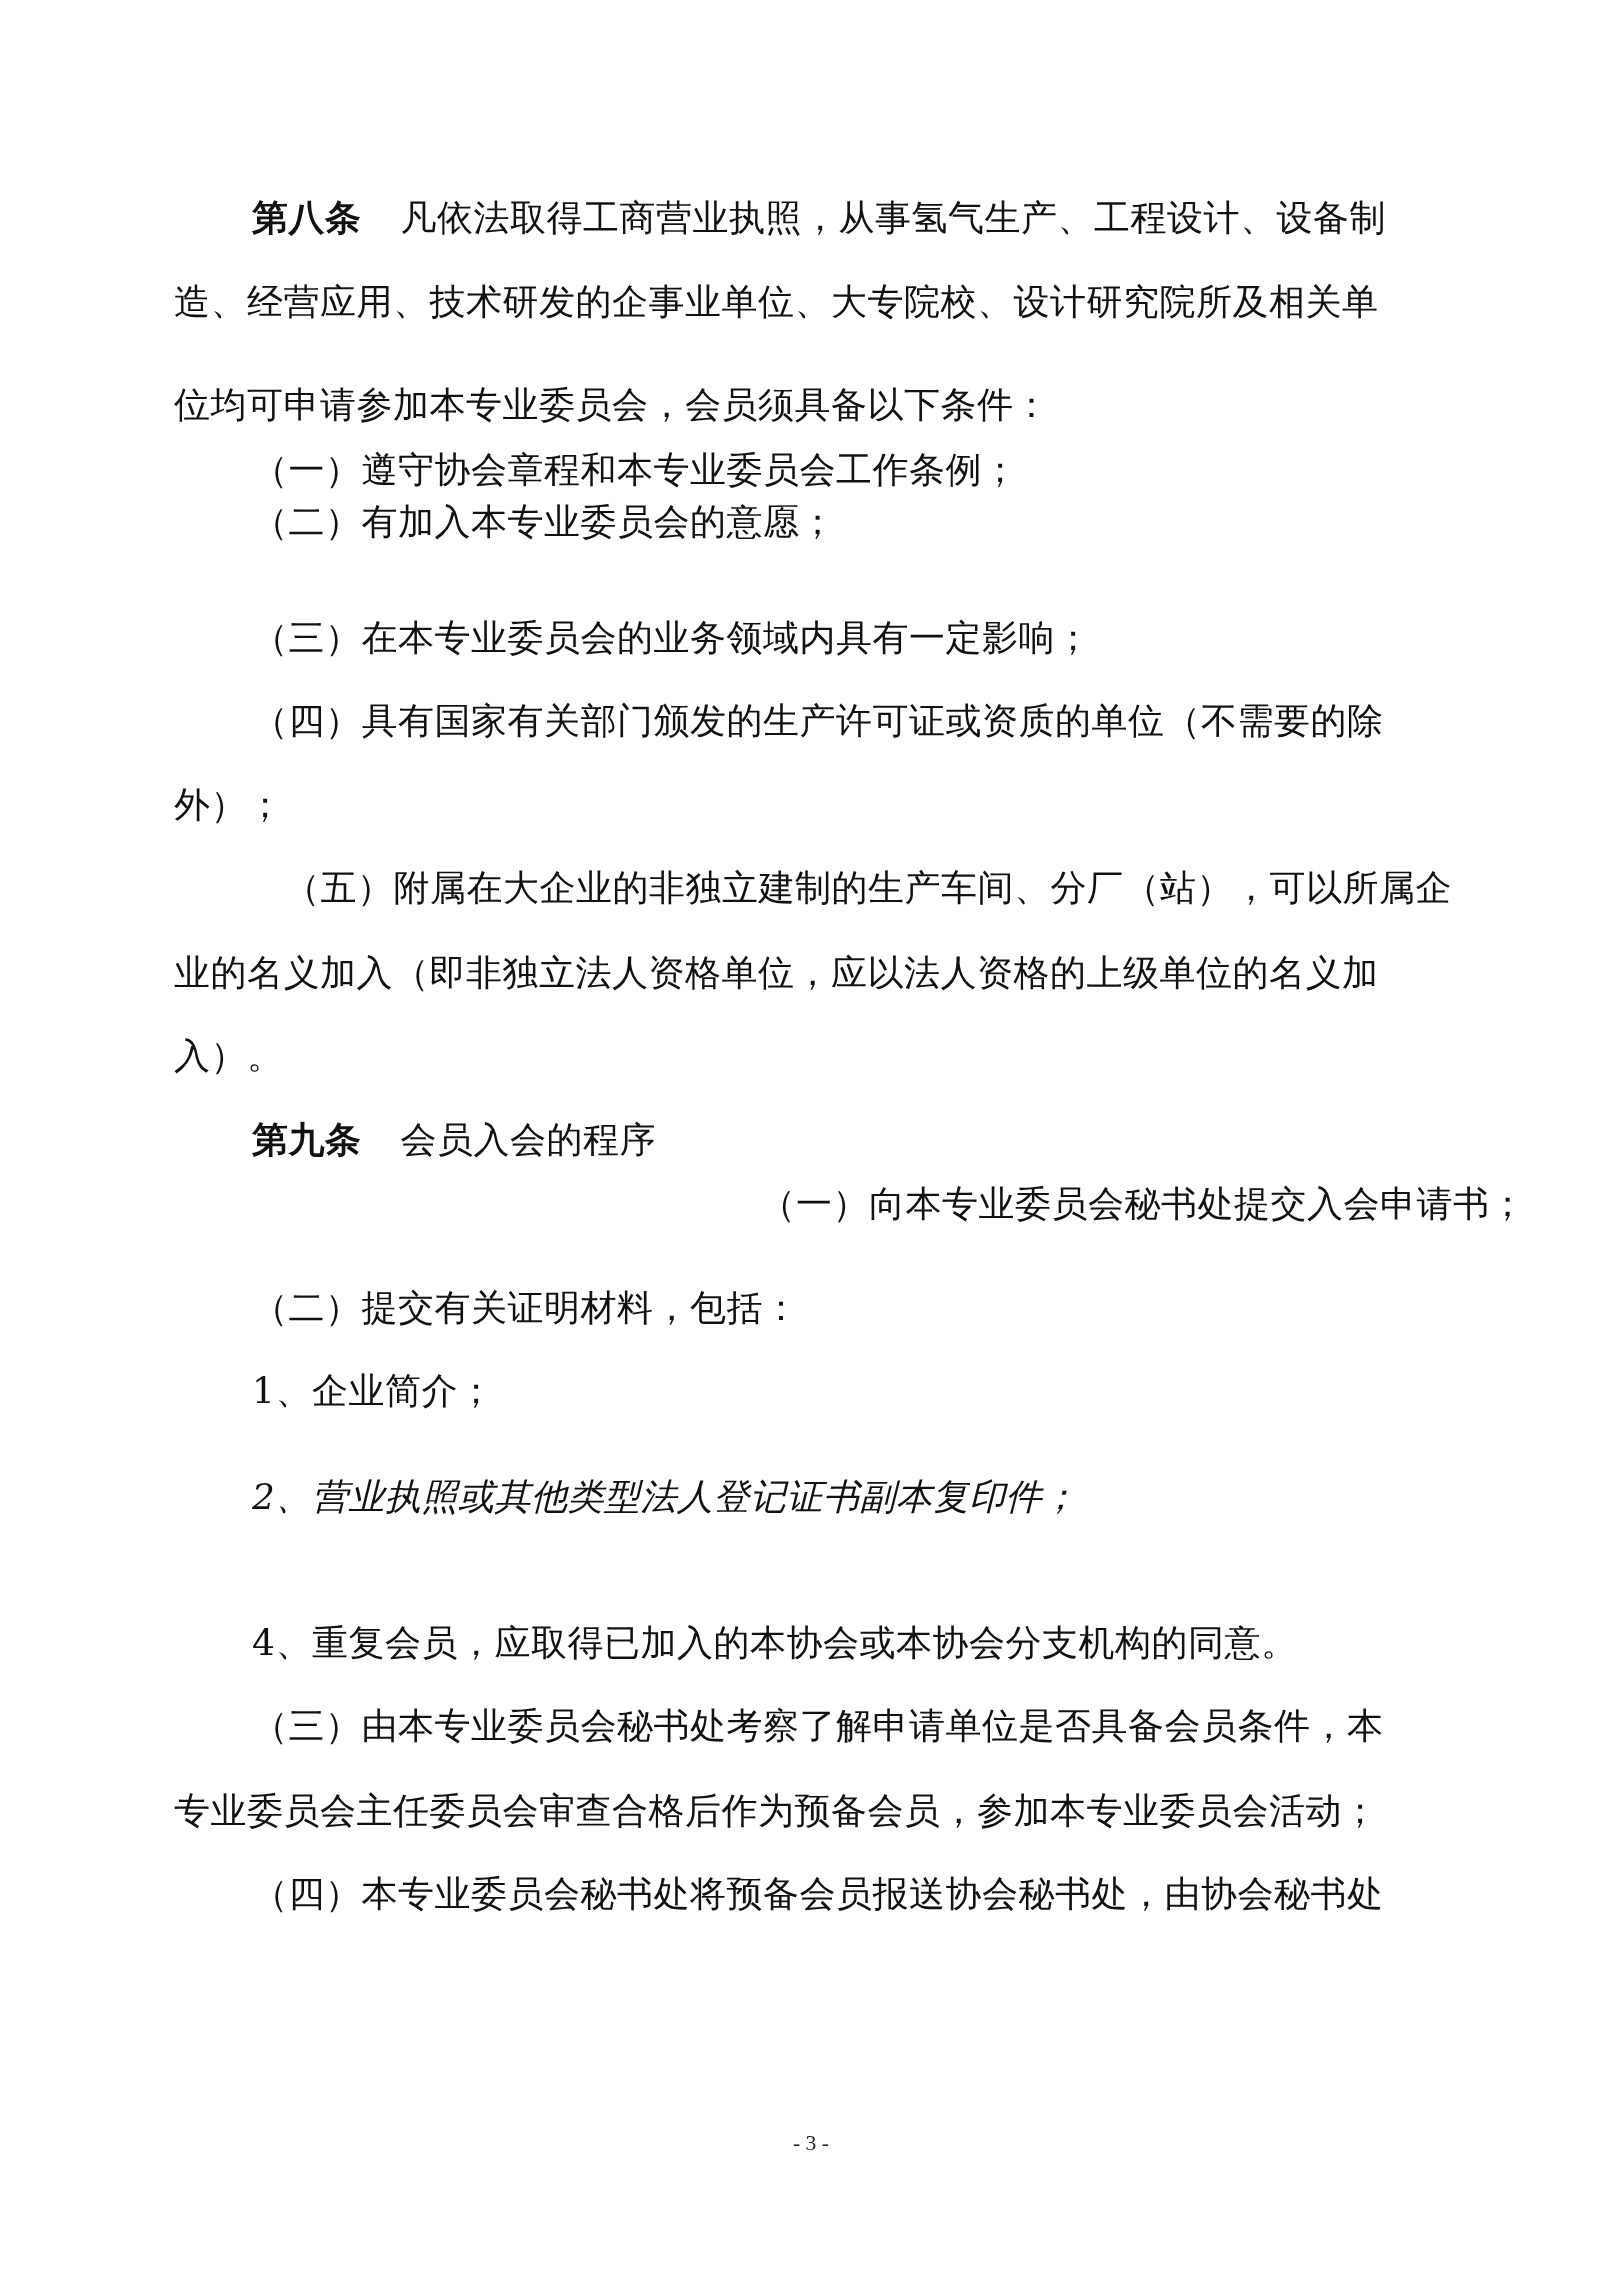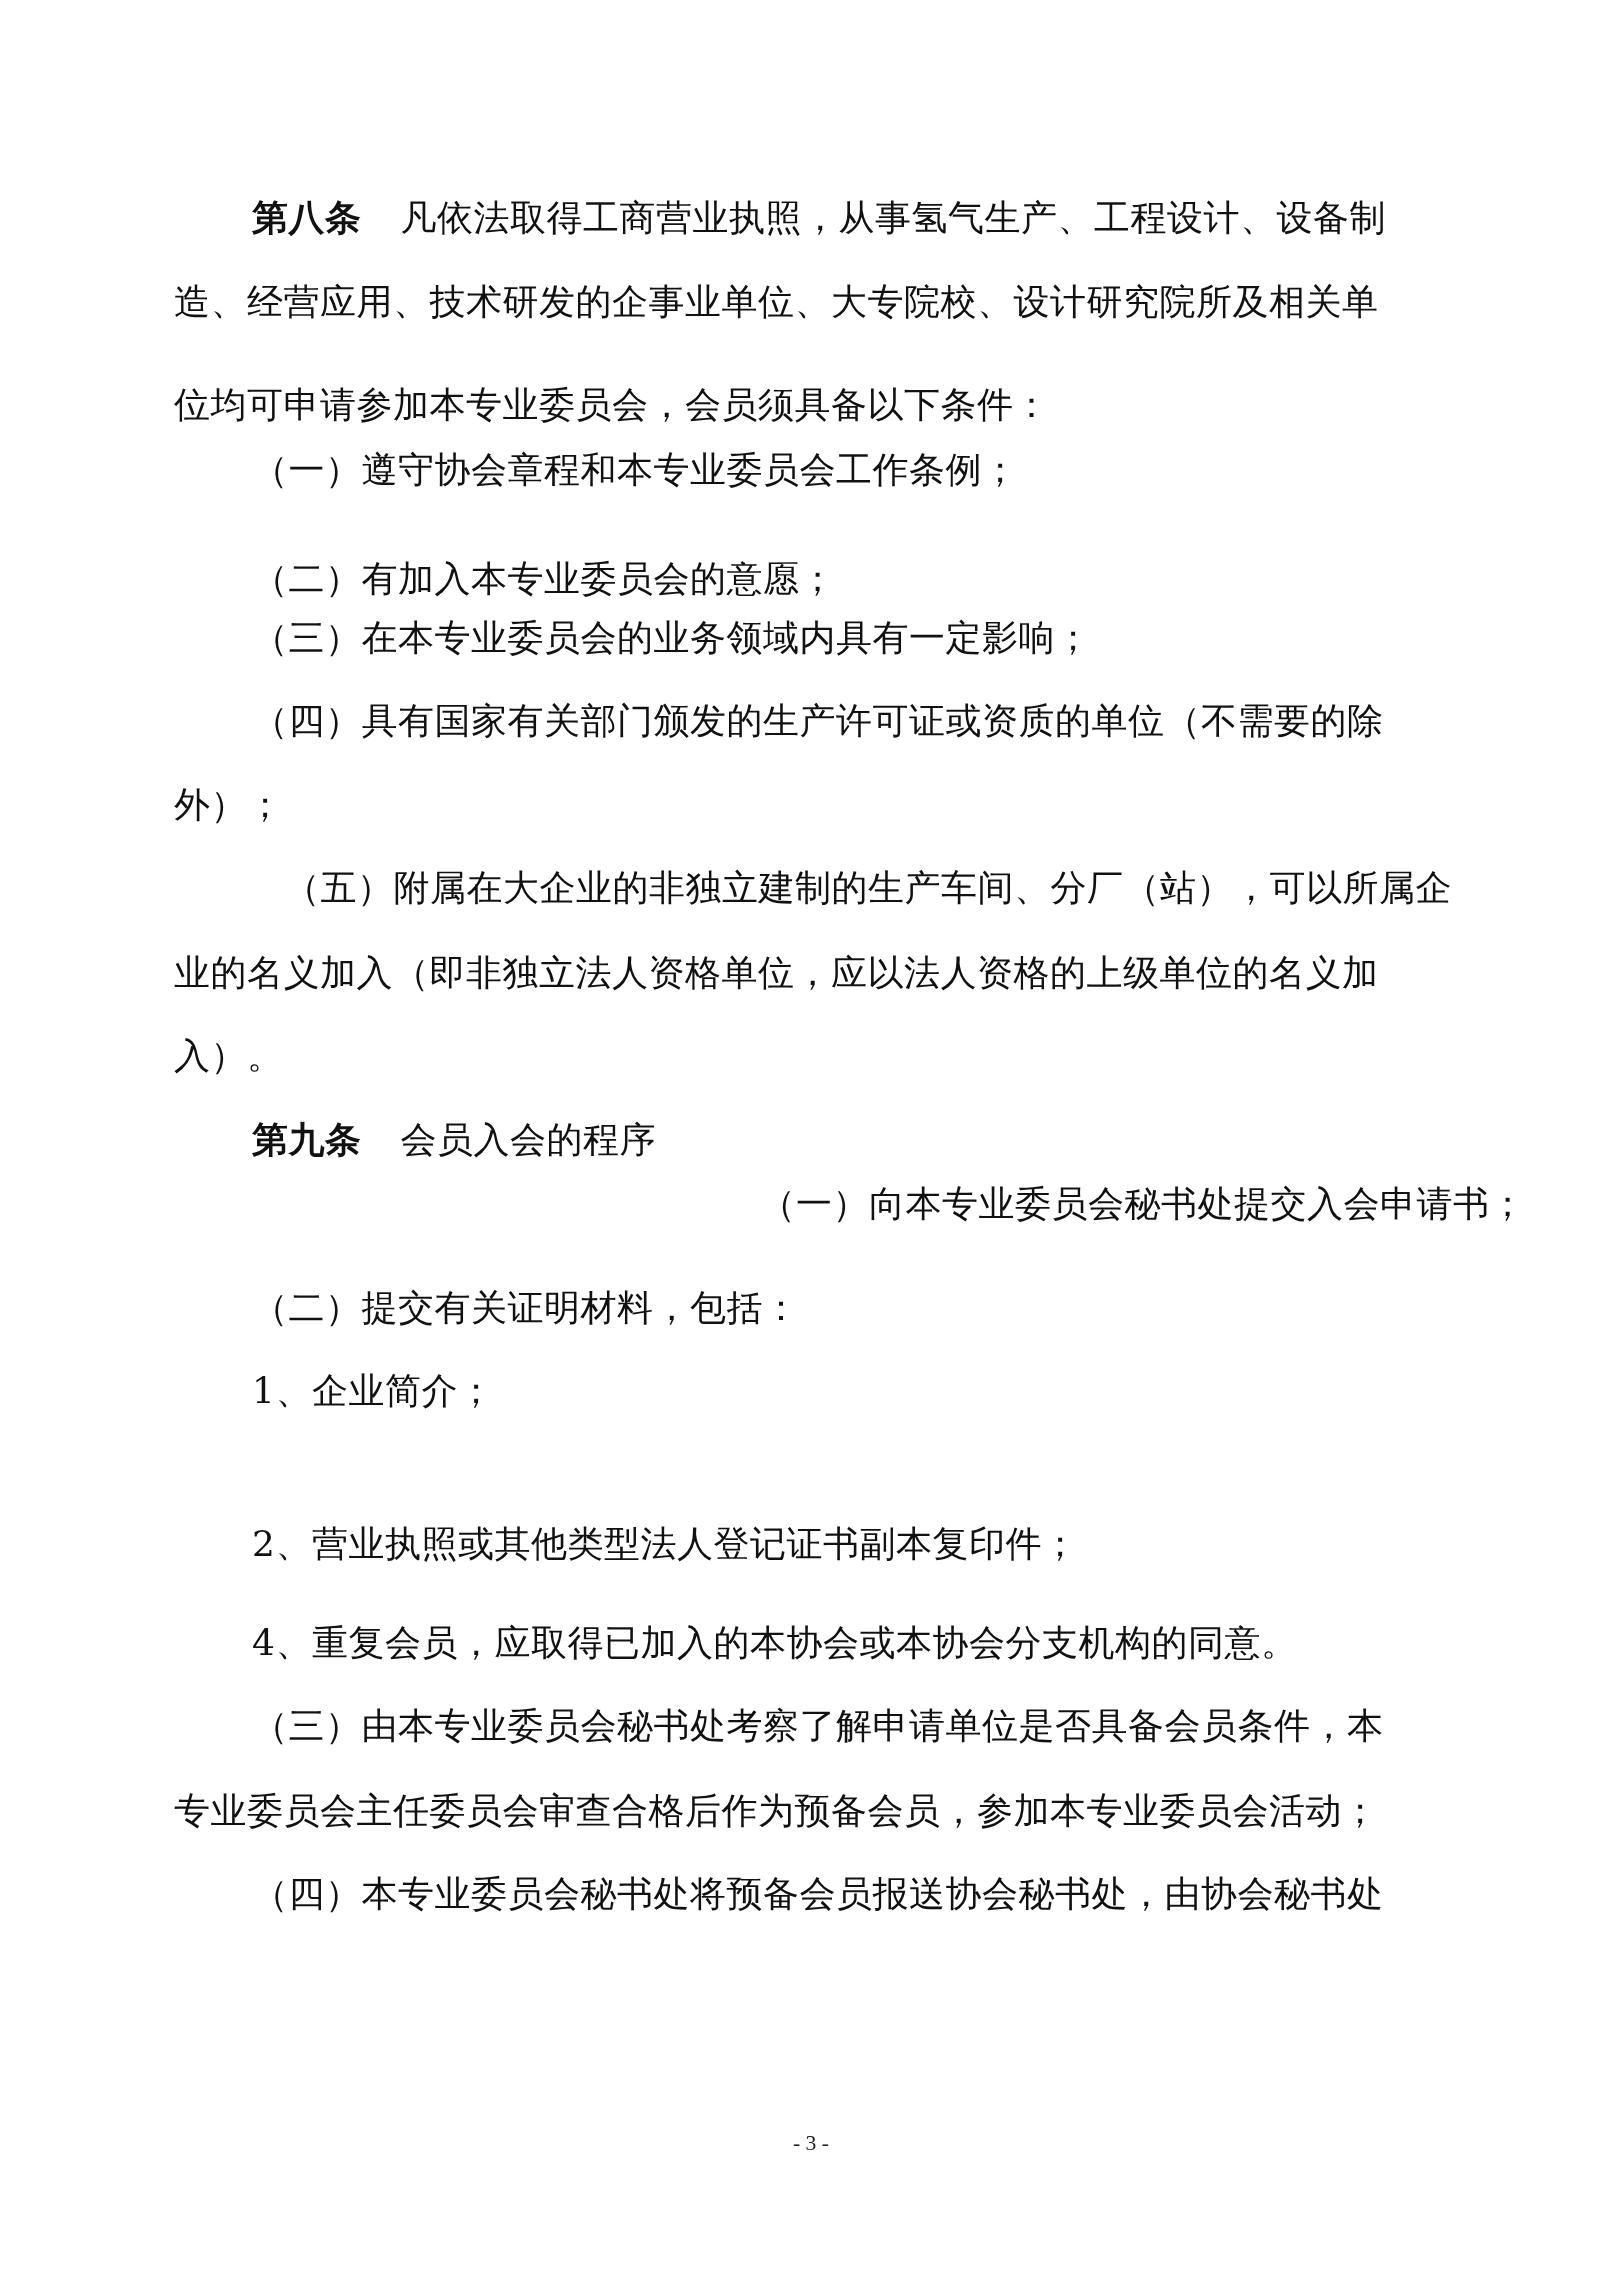--- a/index.html
+++ b/index.html
@@ -30,35 +30,35 @@
 
 <div class="page">
 
   <div class="line indent" style="top:196px;">
     <span class="bold">第八条</span><span class="gap"></span><span>凡依法取得工商营业执照，从事氢气生产、工程设计、设备制</span>
   </div>
   <div class="line" style="top:280px;">造、经营应用、技术研发的企事业单位、大专院校、设计研究院所及相关单</div>
   <div class="line" style="top:364px;margin-top:19px;">位均可申请参加本专业委员会，会员须具备以下条件：</div>
 
   <div class="line indent" style="top:448px;">（一）遵守协会章程和本专业委员会工作条例；</div>
-  <div class="line indent" style="top:557px;">（二）有加入本专业委员会的意愿；</div>
+  <div class="line indent" style="top:500px;">（二）有加入本专业委员会的意愿；</div>
   <div class="line indent" style="top:616px;">（三）在本专业委员会的业务领域内具有一定影响；</div>
   <div class="line indent" style="top:699px;">（四）具有国家有关部门颁发的生产许可证或资质的单位（不需要的除</div>
   <div class="line" style="top:783px;">外）；</div>
   <div class="line indent" style="top:866px;margin-left:32px;">（五）附属在大企业的非独立建制的生产车间、分厂（站），可以所属企</div>
   <div class="line" style="top:951px;">业的名义加入（即非独立法人资格单位，应以法人资格的上级单位的名义加</div>
   <div class="line" style="top:1034px;">入）。</div>
 
   <div class="line indent" style="top:1118px;">
     <span class="bold">第九条</span><span class="gap"></span><span>会员入会的程序</span>
   </div>
   <div class="line indent" style="top:1182px;text-align:right;">（一）向本专业委员会秘书处提交入会申请书；</div>
   <div class="line indent" style="top:1286px;">（二）提交有关证明材料，包括：</div>
   <div class="line indent" style="top:1369px;">1、企业简介；</div>
-  <div class="line indent" style="top:1522px;">2、营业执照或其他类型法人登记证书副本复印件；</div>
+  <div class="line indent" style="top:1475px;font-style:italic;">2、营业执照或其他类型法人登记证书副本复印件；</div>
   <div class="line indent" style="top:1621px;">4、重复会员，应取得已加入的本协会或本协会分支机构的同意。</div>
   <div class="line indent" style="top:1704px;">（三）由本专业委员会秘书处考察了解申请单位是否具备会员条件，本</div>
   <div class="line" style="top:1789px;">专业委员会主任委员会审查合格后作为预备会员，参加本专业委员会活动；</div>
   <div class="line indent" style="top:1872px;">（四）本专业委员会秘书处将预备会员报送协会秘书处，由协会秘书处</div>
 
   <div class="page-number">- 3 -</div>
 </div>
 
 
 </body></html>

